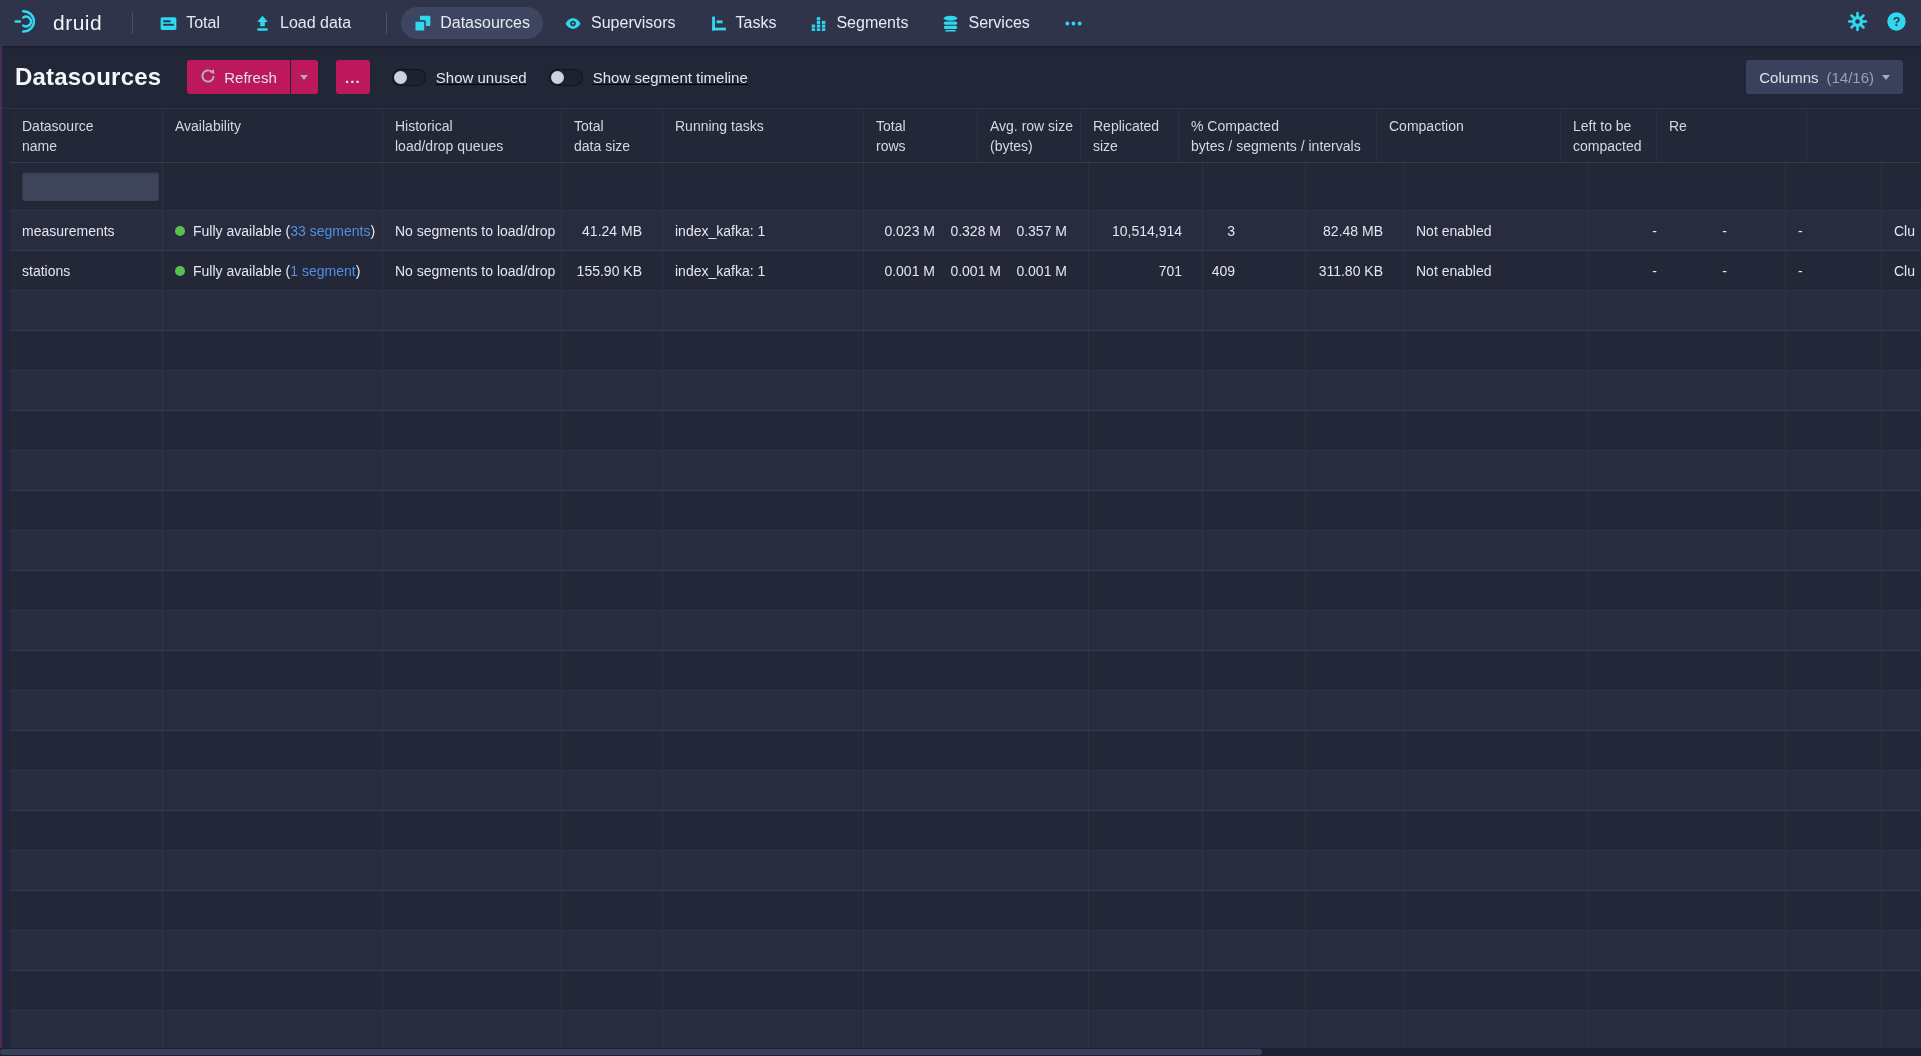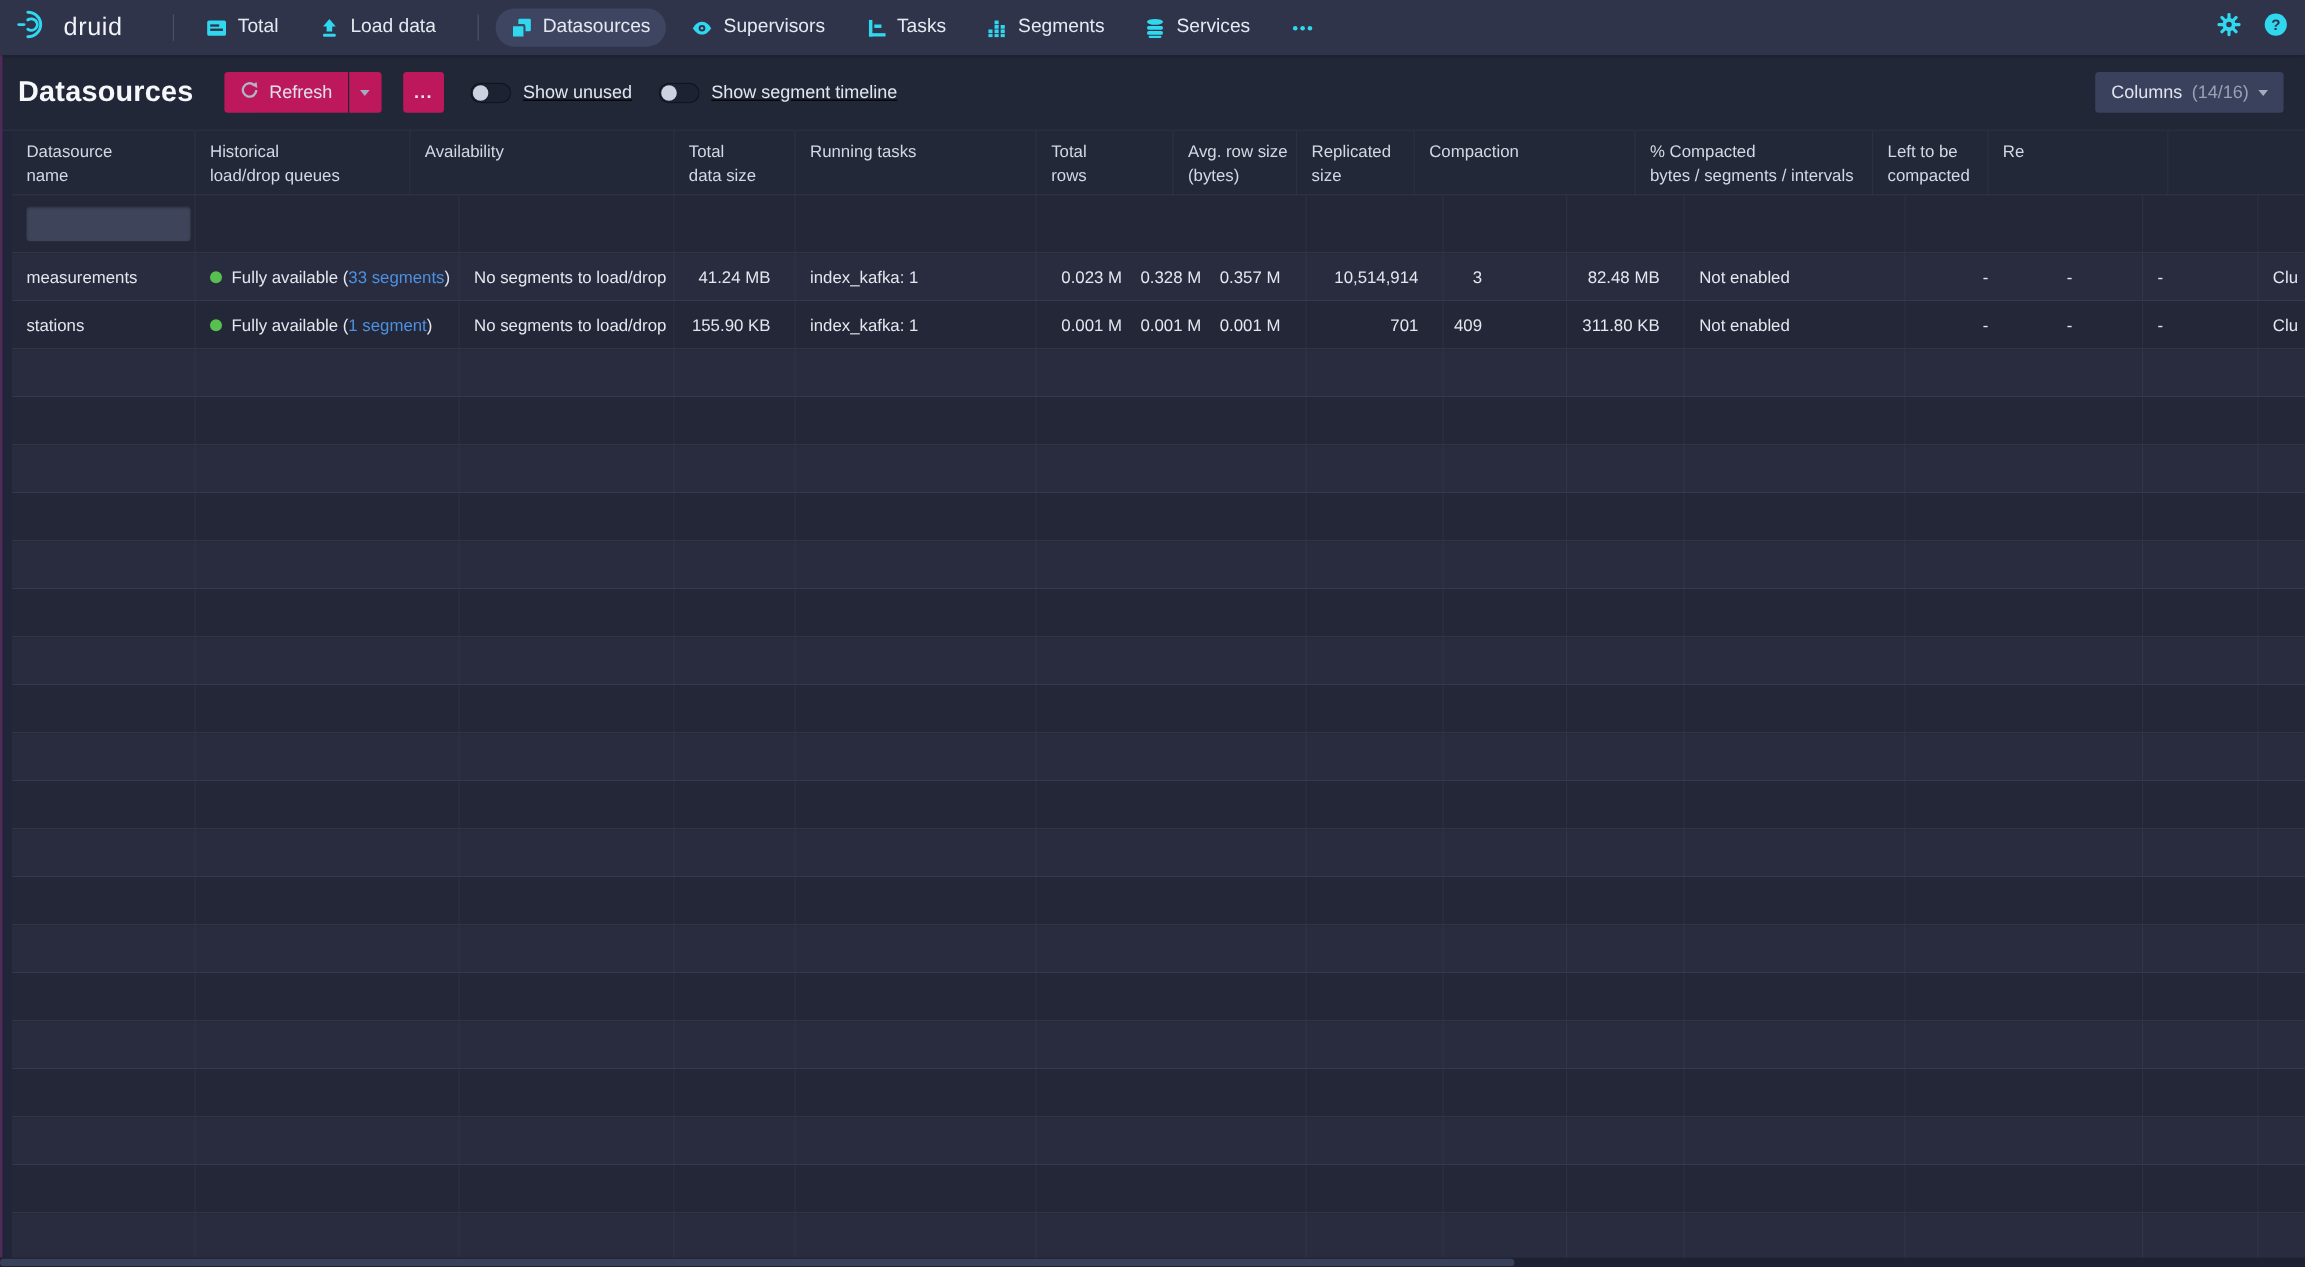--- a/index.html
+++ b/index.html
@@ -4,21 +4,21 @@
 <style>
   * { margin:0; padding:0; box-sizing:border-box; }
   html,body { background:#1b2032; }
   body { font-family:"Liberation Sans","DejaVu Sans",sans-serif; }
   .app { position:relative; width:1921px; height:1056px; overflow:hidden; background:#222738; }
 
   
   .topnav { position:absolute; top:0; left:0; width:100%; height:46px; background:#2f344b;
             display:flex; align-items:center; padding:0 14px; z-index:5;
             box-shadow:0 1px 2px rgba(0,0,0,.35); }
-  .logo { display:flex; align-items:center; gap:8px; margin-right:28px;justify-content:flex-end; }
+  .logo { display:flex; align-items:center; gap:8px; margin-right:16px;justify-content:flex-end; }
   .logo-text { color:#f2f4f9; font-size:21px; letter-spacing:.5px; font-weight:500; }
   .nav-divider { width:1px; height:22px; background:#4a5068; margin:0 14px; }
   .nav-items { display:flex; align-items:center; height:100%; }
   .nav-item { display:flex; align-items:center; gap:9px; color:#e6e9f2; font-size:16px;
               padding:7px 13px; border-radius:16px; cursor:pointer; margin-right:8px; white-space:nowrap; }
   .nav-item.active { background:#3e4560; }
   .nav-right { margin-left:auto; display:flex; align-items:center; gap:18px; }
   .nicon { display:block; }
 
   
@@ -248,52 +248,52 @@
     </button>
   </div>
 
   <div class="table">
     <div class="tbl-inner" id="tbl">
         <div class="tr header-row">
           <div class="th" style="width: 153px;">
             <div>Datasource</div>
             <div>name</div>
           </div>
+          <div class="th" style="width: 220px;">
+            <div>Availability</div>
+          </div>
           <div class="th" style="width: 179px;">
             <div>Historical</div>
             <div>load/drop queues</div>
           </div>
-          <div class="th" style="width: 220px;">
-            <div>Availability</div>
-          </div>
           <div class="th" style="width: 101px;">
             <div>Total</div>
             <div>data size</div>
           </div>
           <div class="th" style="width: 201px;">
             <div>Running tasks</div>
           </div>
           <div class="th" style="width: 114px;">
             <div>Total</div>
             <div>rows</div>
           </div>
           <div class="th" style="width: 103px;">
             <div>Avg. row size</div>
             <div>(bytes)</div>
           </div>
           <div class="th" style="width: 98px;">
             <div>Replicated</div>
             <div>size</div>
           </div>
-          <div class="th" style="width: 184px;">
-            <div>Compaction</div>
-          </div>
           <div class="th" style="width: 198px;">
             <div>% Compacted</div>
             <div>bytes / segments / intervals</div>
+          </div>
+          <div class="th" style="width: 184px;">
+            <div>Compaction</div>
           </div>
           <div class="th" style="width: 96px;">
             <div>Left to be</div>
             <div>compacted</div>
           </div>
           <div class="th" style="width: 150px;">
             <div>Re</div>
           </div>
         </div>
         <div class="tr filter-row">

